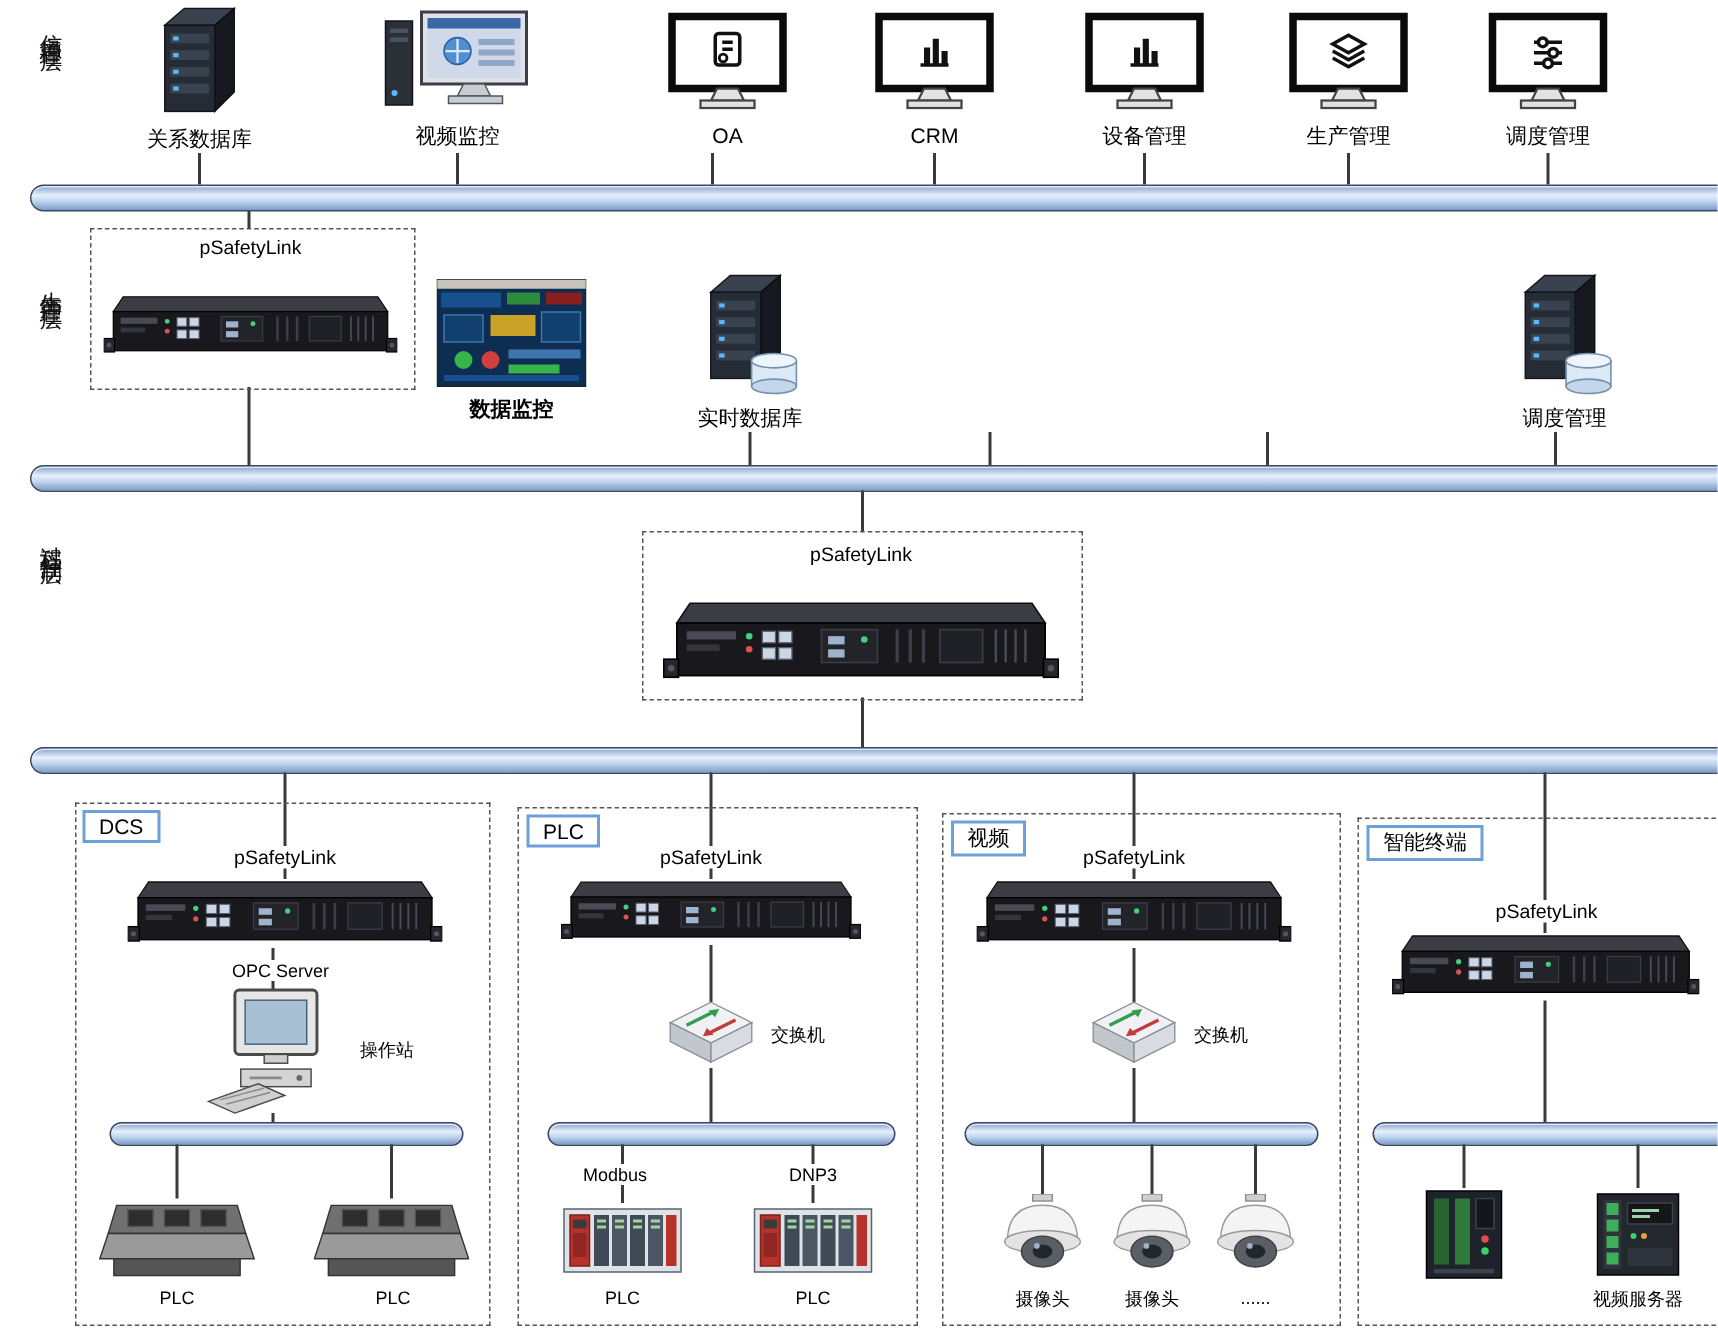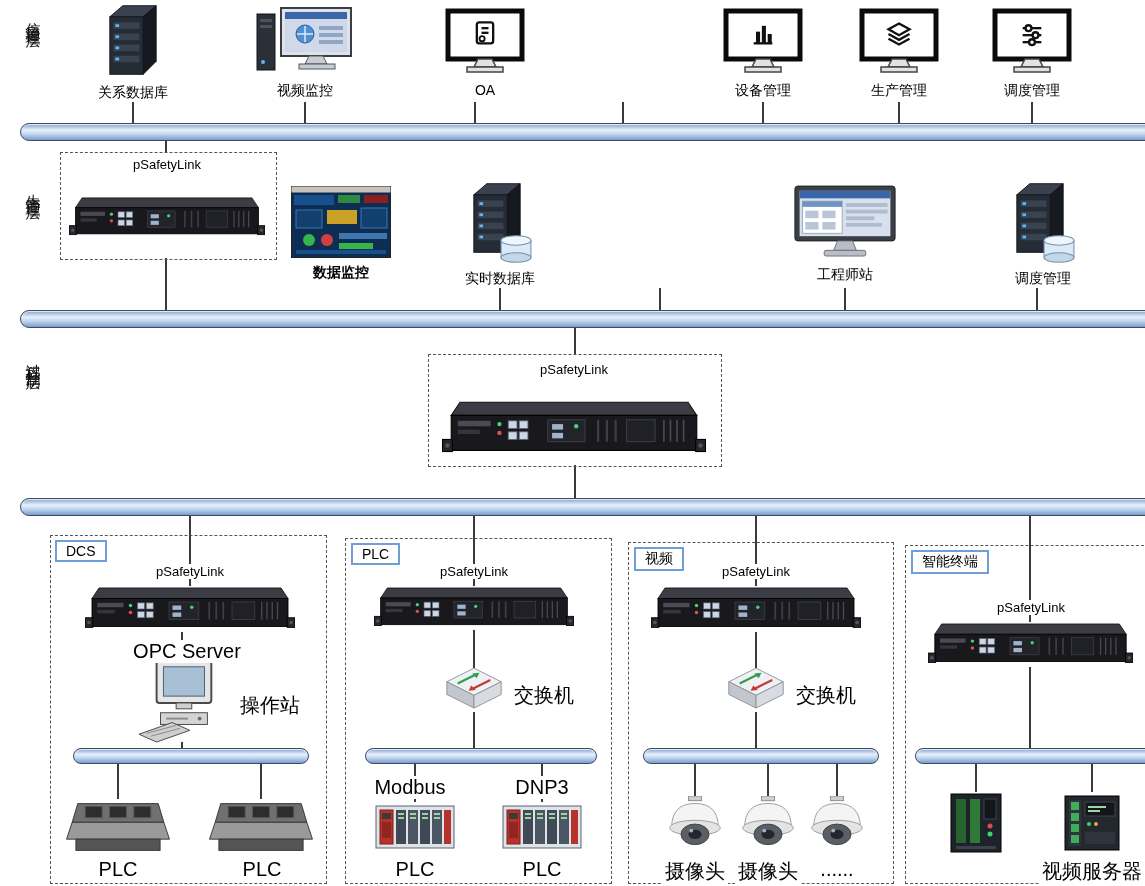--- a/index.html
+++ b/index.html
@@ -21,21 +21,21 @@
   .line.v{width:2px;}
   .node{position:absolute;display:flex;flex-direction:column;align-items:center;z-index:2;}
   .node .label{font-size:14px;margin-top:6px;text-align:center;white-space:nowrap;background:#fff;padding:0 2px;}
   .node .label.bold{font-weight:bold;}
   .dashed-box{position:absolute;border:1px dashed #555;z-index:2;background:transparent;}
   .tag{
     position:absolute;border:2px solid #6f9fd8;background:#fff;font-size:14px;
     padding:1px 9px;z-index:6;white-space:nowrap;
   }
   .abs-label{
-    position:absolute;font-size:20px;white-space:nowrap;background:#fff;
+    position:absolute;font-size:12px;white-space:nowrap;background:#fff;
     padding:0 3px;z-index:5;transform:translateX(-50%);
   }
   .abs-label.left{transform:none;}
   .abs-label.gw{font-size:13px;}
   .icon-svg{display:block;z-index:2;}
   .abs-icon{position:absolute;z-index:2;}
   .term{position:relative;}
   .term .glyph{position:absolute;left:26px;top:12px;}
   .tower-db{position:relative;}
   .tower-db .cyl{position:absolute;left:32px;top:54px;}
@@ -311,20 +311,31 @@
     <div class="term" style="width:80px;height:68px">
       <svg class="icon-svg" width="80" height="68">
           <use href="#sym-monitor"></use>
         </svg>
       <svg class="glyph" width="28" height="28">
           <use href="#sym-glyph-doc"></use>
         </svg>
     </div>
     <div class="label">OA</div>
   </div>
+  <div class="node" style="left:558px;top:8px;width:100px">
+    <div class="term" style="width:80px;height:68px">
+      <svg class="icon-svg" width="80" height="68">
+          <use href="#sym-monitor"></use>
+        </svg>
+      <svg class="glyph" width="28" height="28">
+          <use href="#sym-glyph-bars"></use>
+        </svg>
+    </div>
+    <div class="label">CRM</div>
+  </div>
   <div class="node" style="left:698px;top:8px;width:100px">
     <div class="term" style="width:80px;height:68px">
       <svg class="icon-svg" width="80" height="68">
           <use href="#sym-monitor"></use>
         </svg>
       <svg class="glyph" width="28" height="28">
           <use href="#sym-glyph-bars"></use>
         </svg>
     </div>
     <div class="label">设备管理</div>
@@ -383,26 +394,20 @@
           <use href="#sym-tower"></use>
         </svg>
       <svg class="cyl" width="32" height="30">
           <use href="#sym-cylinder"></use>
         </svg>
     </div>
     <div class="label">实时数据库</div>
   </div>
 
 
-  <div class="node" style="left:776px;top:184px;width:108px">
-    <svg class="icon-svg" width="104" height="76">
-        <use href="#sym-eng-station"></use>
-      </svg>
-    <div class="label">工程师站</div>
-  </div>
 
   <div class="node" style="left:988px;top:180px;width:80px">
     <div class="tower-db" style="width:64px;height:84px">
       <svg class="icon-svg" width="58" height="76">
           <use href="#sym-tower"></use>
         </svg>
       <svg class="cyl" width="32" height="30">
           <use href="#sym-cylinder"></use>
         </svg>
     </div>

